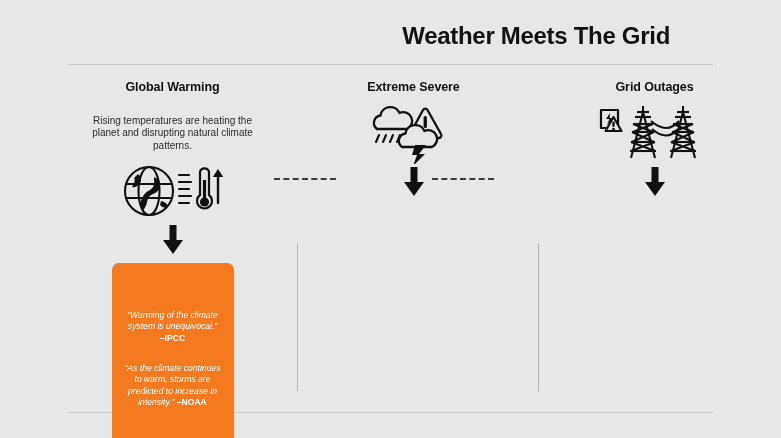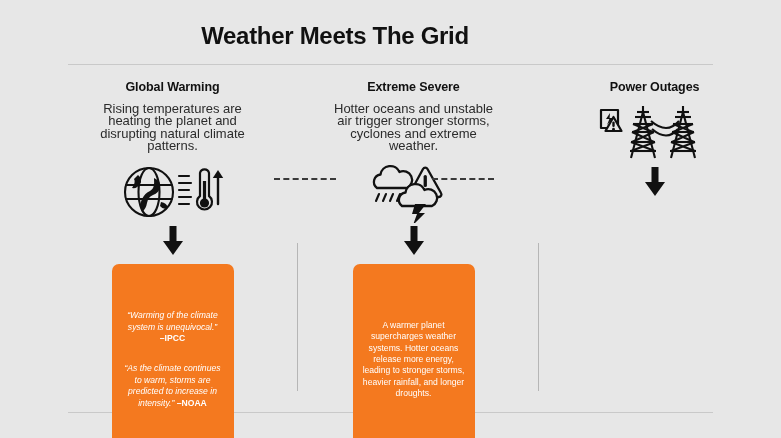--- a/index.html
+++ b/index.html
@@ -19,21 +19,21 @@
     position: absolute;
     inset: 0;
   }
 
   
   .title {
     position: absolute;
     top: 22px;
     left: 0;
     width: 670px;
-    text-align: center;
+    text-align: right;
     font-size: 24px;
     font-weight: bold;
     letter-spacing: -0.3px;
     color: #111111;
   }
 
   .rule {
     position: absolute;
     left: 68px;
     width: 645px;
@@ -79,22 +79,22 @@
 
   .col-heading {
     font-size: 12.5px;
     font-weight: bold;
     color: #111111;
     text-align: center;
     letter-spacing: -0.1px;
     margin-top: 0;
   }
   .col-desc {
-    margin-top: 9px;
-    font-size: 13px;
+    margin-top: 21px;
+    font-size: 10px;
     line-height: 12.4px;
     color: #2b2b2b;
     text-align: center;
     width: 175px;
   }
 
   
   .icon-zone {
     position: relative;
     height: 62px;
@@ -222,21 +222,20 @@
           <span>“As the climate continues to warm, storms are predicted to increase in intensity.”</span>
           <span class="attrib">–NOAA</span>
         </div>
       </div>
     </div>
 
     <div class="col-divider"></div>
 
     <div class="column">
       <div class="col-heading">Extreme Severe</div>
-      <div class="col-desc">Hotter oceans and unstable air trigger stronger storms, cyclones and extreme weather.</div>
 
       <div class="icon-zone">
         <span>
           <svg width="86" height="62" viewBox="0 0 86 62">
             <g fill="none" stroke="#111111" stroke-width="2.3" stroke-linejoin="round">
               <path d="M6 27 a7.5 7.5 0 0 1 3.5 -13.5 a10 10 0 0 1 19 -2.5 a8 8 0 0 1 7.5 16 z"></path>
             </g>
             <g stroke="#111111" stroke-width="2.1" stroke-linecap="round">
               <line x1="8" y1="33" x2="5" y2="40"></line>
               <line x1="15" y1="33" x2="12" y2="40"></line>
@@ -260,29 +259,26 @@
 
       <div class="down-arrow">
         <span>
           <svg width="22" height="30" viewBox="0 0 22 30">
             <rect x="7.5" y="0" width="7" height="17" fill="#111111"></rect>
             <path d="M1 15 h20 l-10 14 z" fill="#111111"></path>
           </svg>
         </span>
       </div>
 
-      <div class="card">
-        <div class="card-text">A warmer planet supercharges weather systems. Hotter oceans release more energy, leading to stronger storms, heavier rainfall, and longer droughts.</div>
-      </div>
     </div>
 
     <div class="col-divider"></div>
 
     <div class="column">
-      <div class="col-heading">Power Outages</div>
+      <div class="col-heading">Grid Outages</div>
 
       <div class="icon-zone">
         <span>
           <svg width="112" height="58" viewBox="0 0 112 58">
             <g fill="none" stroke="#111111" stroke-width="2.2" stroke-linejoin="round">
               <path d="M2 6 h17 v18 h-17 z"></path>
             </g>
             <g fill="#111111">
               <path d="M11 9 l-4 6 h3.4 l-2.4 6 l6 -7 h-3.4 z"></path>
             </g>

